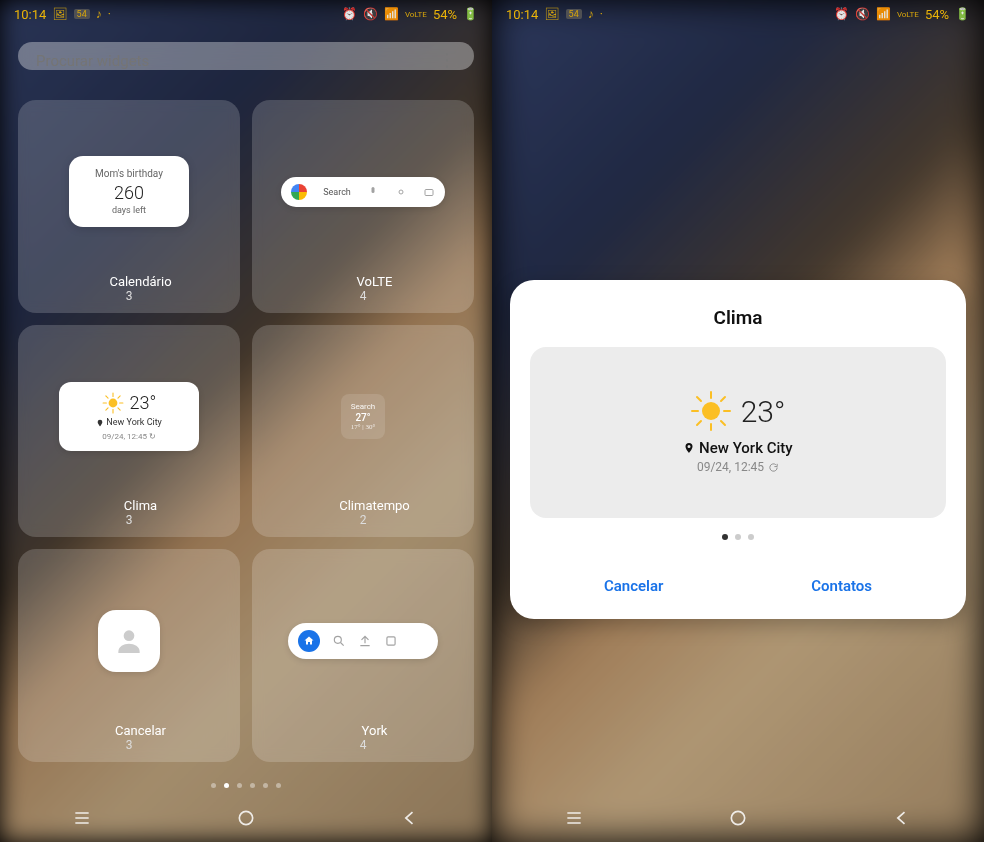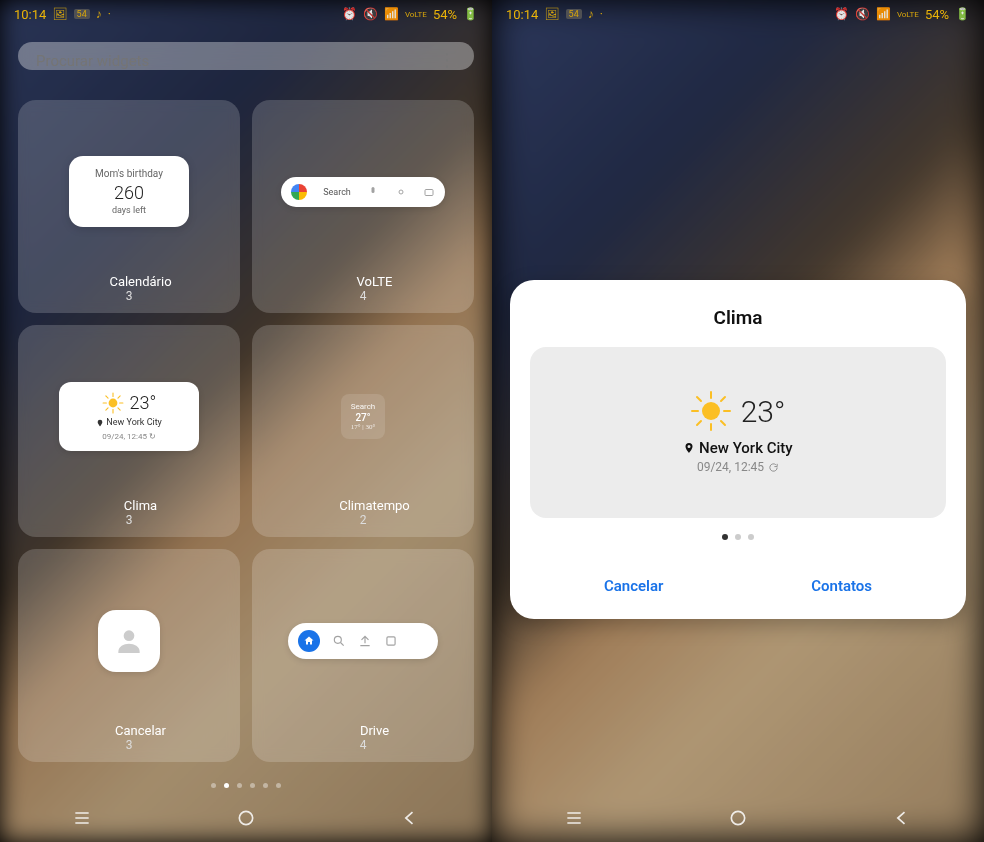--- a/index.html
+++ b/index.html
@@ -209,21 +209,21 @@
               <line x1="15" y1="15" x2="20" y2="20" stroke="#666" stroke-width="2"></line>
             </svg>
           <svg class="sm" viewBox="0 0 24 24">
               <path fill="none" stroke="#666" stroke-width="2" d="M12 4v12M6 10l6-6 6 6M4 20h16"></path>
             </svg>
           <svg class="sm" viewBox="0 0 24 24">
               <rect x="5" y="5" width="14" height="14" rx="2" fill="none" stroke="#666" stroke-width="2"></rect>
             </svg>
         </div>
       </div>
-      <div class="widget-label">Drive</div>
+      <div class="widget-label">York</div>
       <div class="widget-count">4</div>
     </div>
   </div>
 
   <div class="page-dots">
     <span class="dot"></span>
       <span class="dot active"></span>
       <span class="dot"></span>
       <span class="dot"></span>
       <span class="dot"></span>

